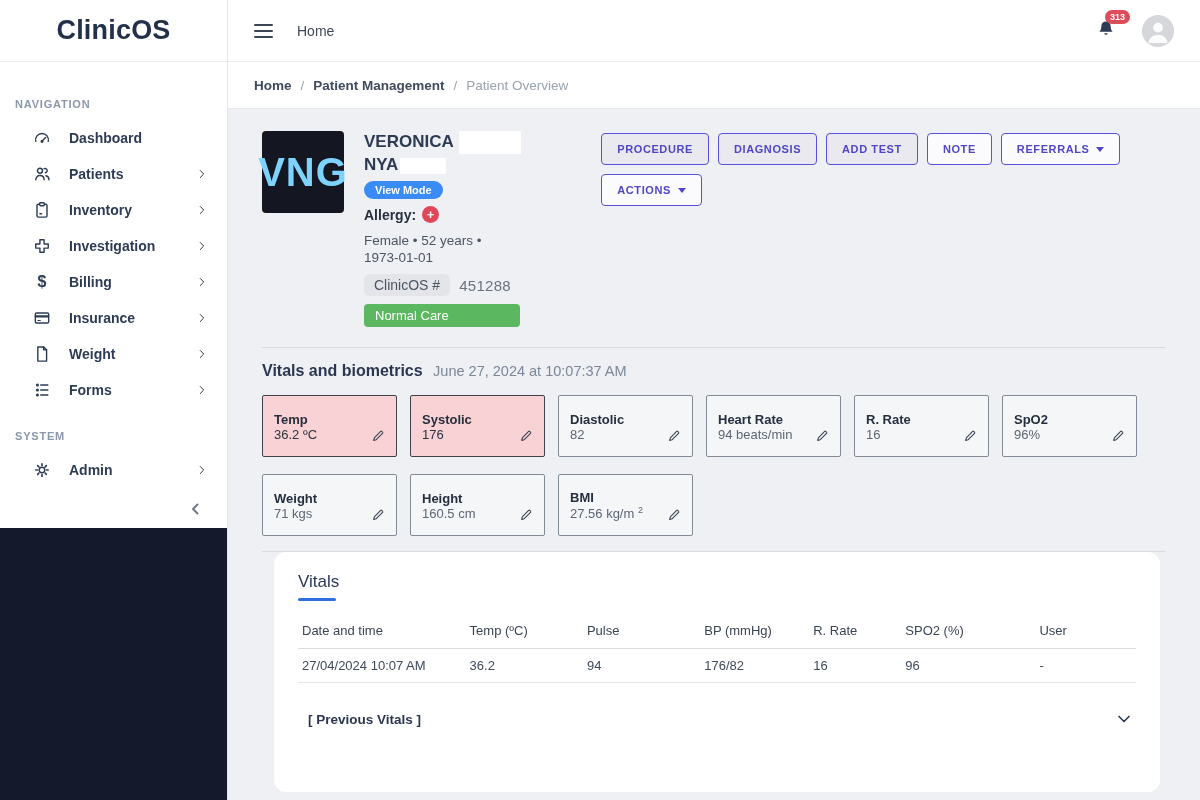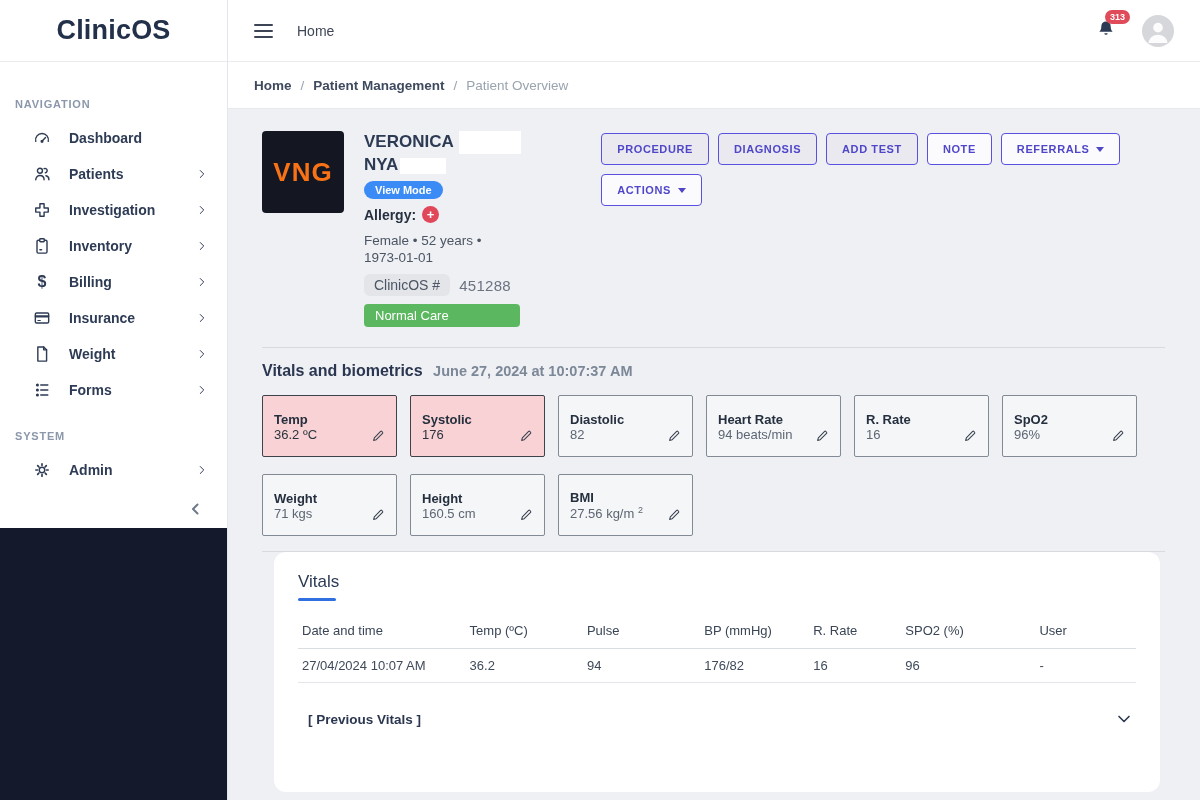--- a/index.html
+++ b/index.html
@@ -47,22 +47,22 @@
   .crumb { color:#3f4a5f; font-weight:600; cursor:pointer; }
   .crumb-sep { color:#9aa3b0; margin:0 9px; }
   .crumb.current { color:#9aa3b0; font-weight:400; cursor:default; }
 
   
   .main { position:absolute; left:228px; top:109px; width:972px; height:691px;
           overflow:hidden; background:#eef0f4; }
   .content { padding:22px 35px 0 34px; }
 
   .patient-header { display:flex; align-items:flex-start; }
-  .avatar-box { width:82px; height:82px; background:#141722; border-radius:4px; color:#f97316;
-                font-size:26px; font-weight:700; display:flex; align-items:center;
+  .avatar-box { width:82px; height:82px; background:#141722; border-radius:4px; color:#7dd3fc;
+                font-size:40px; font-weight:700; display:flex; align-items:center;
                 justify-content:center; letter-spacing:1px; flex:0 0 82px; }
   .patient-info { margin-left:20px; width:258px; }
   .p-name { font-size:17px; font-weight:700; color:#2d3a53; line-height:22px; }
   .redact { display:inline-block; background:#fff; vertical-align:middle; }
   .redact.r1 { width:62px; height:23px; margin-left:5px; }
   .redact.r2 { width:46px; height:16px; margin-left:2px; }
   .mode-badge { display:inline-block; margin-top:5px; background:#3b8bf7; color:#fff;
                 font-size:11px; font-weight:700; padding:3px 11px; border-radius:10px; }
   .allergy-row { display:flex; align-items:center; margin-top:7px; }
   .allergy-label { font-size:14px; font-weight:700; color:#27303f; }
@@ -84,21 +84,21 @@
              background:#fbfbfd; cursor:pointer; display:flex; align-items:center; gap:7px;
              font-family:"Liberation Sans", sans-serif; }
   .act-btn.filled { background:#e9e9ef; }
   .caret-down { width:0; height:0; border-left:4px solid transparent;
                 border-right:4px solid transparent; border-top:5px solid #4f46c8; }
 
   .divider { border:none; border-top:1px solid #d7dbe0; margin-top:20px; }
 
   .vitals-title-row { margin:14px 0 15px 0; }
   .vitals-title { font-size:16px; font-weight:700; color:#2b3750; }
-  .vitals-time { font-size:14.5px; color:#7c8797; margin-left:6px;font-weight:bold; }
+  .vitals-time { font-size:14.5px; color:#7c8797; margin-left:6px; }
 
   .cards-grid { display:flex; flex-wrap:wrap; gap:17px 13px; width:903px; }
   .vital-card { width:135px; height:62px; background:#f4f6f8; border:1px solid #828a96;
                 border-radius:2px; padding:8px 11px 7px; display:flex; flex-direction:column;
                 justify-content:center; }
   .vital-card.alert { background:#f8d2d4; border-color:#3e434b; }
   .vc-label { font-size:13px; font-weight:700; color:#252f3e; }
   .vc-bottom { display:flex; align-items:flex-end; justify-content:space-between; }
   .vc-value { font-size:13px; color:#5d6673; }
   .vital-card.alert .vc-value { color:#2b333f; }
@@ -160,38 +160,38 @@
       </span>
       <span class="s-label">Patients</span>
       <span class="s-chev"><svg class="icn" viewBox="0 0 24 24" width="14" height="14">
             <polyline points="9 6 15 12 9 18"></polyline>
           </svg></span>
     </div>
 
     <div class="side-item">
       <span class="s-icon">
         <svg class="icn" viewBox="0 0 24 24" width="20" height="20">
-            <path d="M9.5 4.5h5v5h5v5h-5v5h-5v-5h-5v-5h5z"></path>
-          </svg>
-      </span>
-      <span class="s-label">Investigation</span>
-      <span class="s-chev"><svg class="icn" viewBox="0 0 24 24" width="14" height="14">
-            <polyline points="9 6 15 12 9 18"></polyline>
-          </svg></span>
-    </div>
-
-    <div class="side-item">
-      <span class="s-icon">
-        <svg class="icn" viewBox="0 0 24 24" width="20" height="20">
             <rect x="6" y="5" width="12" height="15.5" rx="1.5"></rect>
             <rect x="9.3" y="3.2" width="5.4" height="3.6" rx="0.8" fill="#fff"></rect>
             <path d="M9.5 16.5h2"></path>
           </svg>
       </span>
       <span class="s-label">Inventory</span>
+      <span class="s-chev"><svg class="icn" viewBox="0 0 24 24" width="14" height="14">
+            <polyline points="9 6 15 12 9 18"></polyline>
+          </svg></span>
+    </div>
+
+    <div class="side-item">
+      <span class="s-icon">
+        <svg class="icn" viewBox="0 0 24 24" width="20" height="20">
+            <path d="M9.5 4.5h5v5h5v5h-5v5h-5v-5h-5v-5h5z"></path>
+          </svg>
+      </span>
+      <span class="s-label">Investigation</span>
       <span class="s-chev"><svg class="icn" viewBox="0 0 24 24" width="14" height="14">
             <polyline points="9 6 15 12 9 18"></polyline>
           </svg></span>
     </div>
 
     <div class="side-item">
       <span class="s-icon">
           <span class="glyph-icon">$</span>
         </span>
       <span class="s-label">Billing</span>

